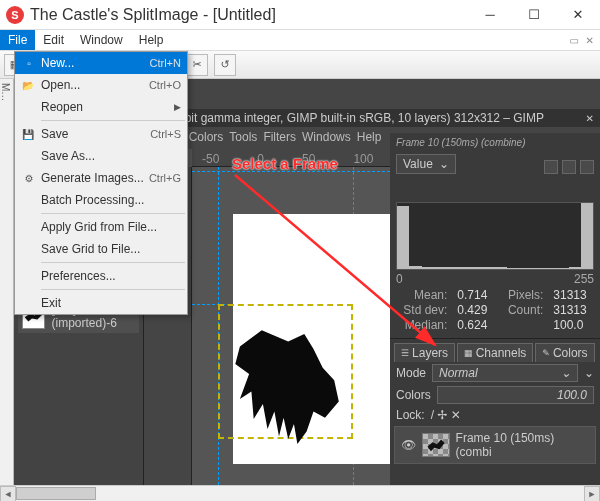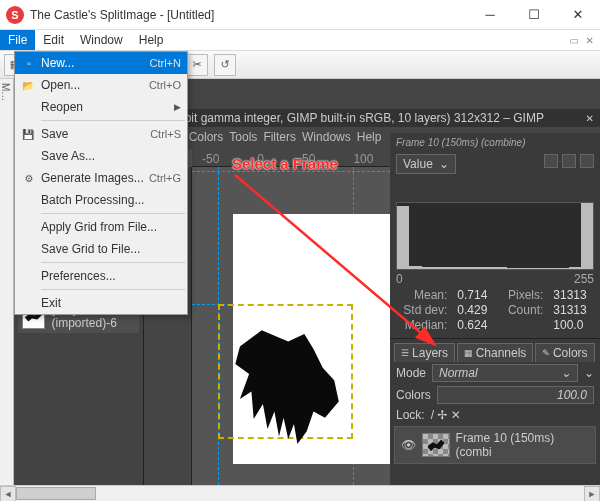--- a/index.html
+++ b/index.html
@@ -1,21 +1,21 @@
 <!DOCTYPE html>
 <html><head>
 <meta charset="utf-8">
 <style>
   * { box-sizing: border-box; margin: 0; padding: 0; font-family: "Segoe UI", Tahoma, sans-serif; font-size: 12px; }
   body { width: 600px; height: 501px; overflow: hidden; background: #f0f0f0; position: relative; }
   
   
   .titlebar { height: 30px; background: #fff; display: flex; align-items: center; border-bottom: 1px solid #ddd; }
   .app-icon { width: 18px; height: 18px; margin: 0 6px; background: #e83c3c; border-radius: 50%; color:#fff; font-weight:bold; font-size:11px; display:flex; align-items:center; justify-content:center; }
-  .title-text { color: #333; font-size: 12px; flex: 1; }
+  .title-text { color: #333; font-size: 16px; flex: 1; }
   .win-controls { display: flex; }
   .win-btn { width: 44px; height: 30px; display:flex; align-items:center; justify-content:center; color:#333; font-size:13px; }
   
   
   .menubar { height: 21px; background: #fff; display: flex; align-items: center; border-bottom: 1px solid #ddd; position: relative; }
   .menubar-item { padding: 3px 8px; color:#333; }
   .menubar-item.active { background: #0078d7; color: #fff; }
   .menubar-mini { margin-left:auto; margin-right:4px; color:#888; font-size:10px; letter-spacing:2px; }
   
   
@@ -61,21 +61,21 @@
   .ruler-v { position:absolute; left:0; top:18px; width:24px; bottom:0; background:#454545; border-right:1px solid #222;}
   .guide-h{position:absolute;left:24px;right:0;height:0;border-top:1px dashed #00a0ff;}
   .guide-v{position:absolute;top:18px;bottom:0;width:0;border-left:1px dashed #00a0ff;}
   .canvas { position:absolute; left:65px; top:65px; width:165px; height:250px; background:#fff; }
   .selection { position:absolute; left:50px; top:155px; width:135px; height:135px; border:2px dashed #c2b400; }
   .bird { position:absolute; left:65px; top:175px; width:115px; height:125px; background:#0a0a0a; clip-path: polygon(6% 18%, 25% 5%, 48% 14%, 62% 8%, 70% 20%, 78% 35%, 88% 45%, 92% 62%, 80% 75%, 70% 70%, 64% 86%, 56% 96%, 53% 80%, 48% 92%, 44% 75%, 40% 90%, 36% 70%, 30% 84%, 26% 64%, 18% 76%, 16% 54%, 6% 60%, 14% 40%, 2% 32% ); }
   
   
   .right-panels { position:absolute; right:0; top:54px; width:210px; bottom:0; background:#3a3a3a; color:#ccc; font-size:10px; }
   .frame-head { padding:4px 6px; font-style:italic; color:#aaa; font-size:10px;}
-  .val-row { display:flex; align-items:flex-start; gap:18px; padding:2px 6px;}
+  .val-row { display:flex; align-items:flex-end; gap:18px; padding:2px 6px;}
   .val-row .sel{ border:1px solid #666; background:#454545; padding:2px 6px; width:60px; display:flex; justify-content:space-between;}
   .mini-icons{margin-left:auto;display:flex;gap:4px;}
   .mini-ic{width:14px;height:14px;border:1px solid #666;background:#4a4a4a;}
   .histogram { margin:26px 6px 2px; height:68px; background:#2b2b2b; position:relative; border:1px solid #555; overflow:hidden;}
   .hist-bars{position:absolute;inset:0;display:flex;align-items:flex-end;}
   .hist-bars span{flex:1;background:#bcbcbc;}
   .hist-meta{display:flex;justify-content:space-between;padding:0 6px;font-size:9px;color:#aaa;}
   .stat-grid{display:grid;grid-template-columns:auto auto auto auto;gap:1px 10px;padding:2px 8px;font-size:9px;color:#ddd;}
   .stat-grid .lab{color:#aaa;text-align:right;}
   

